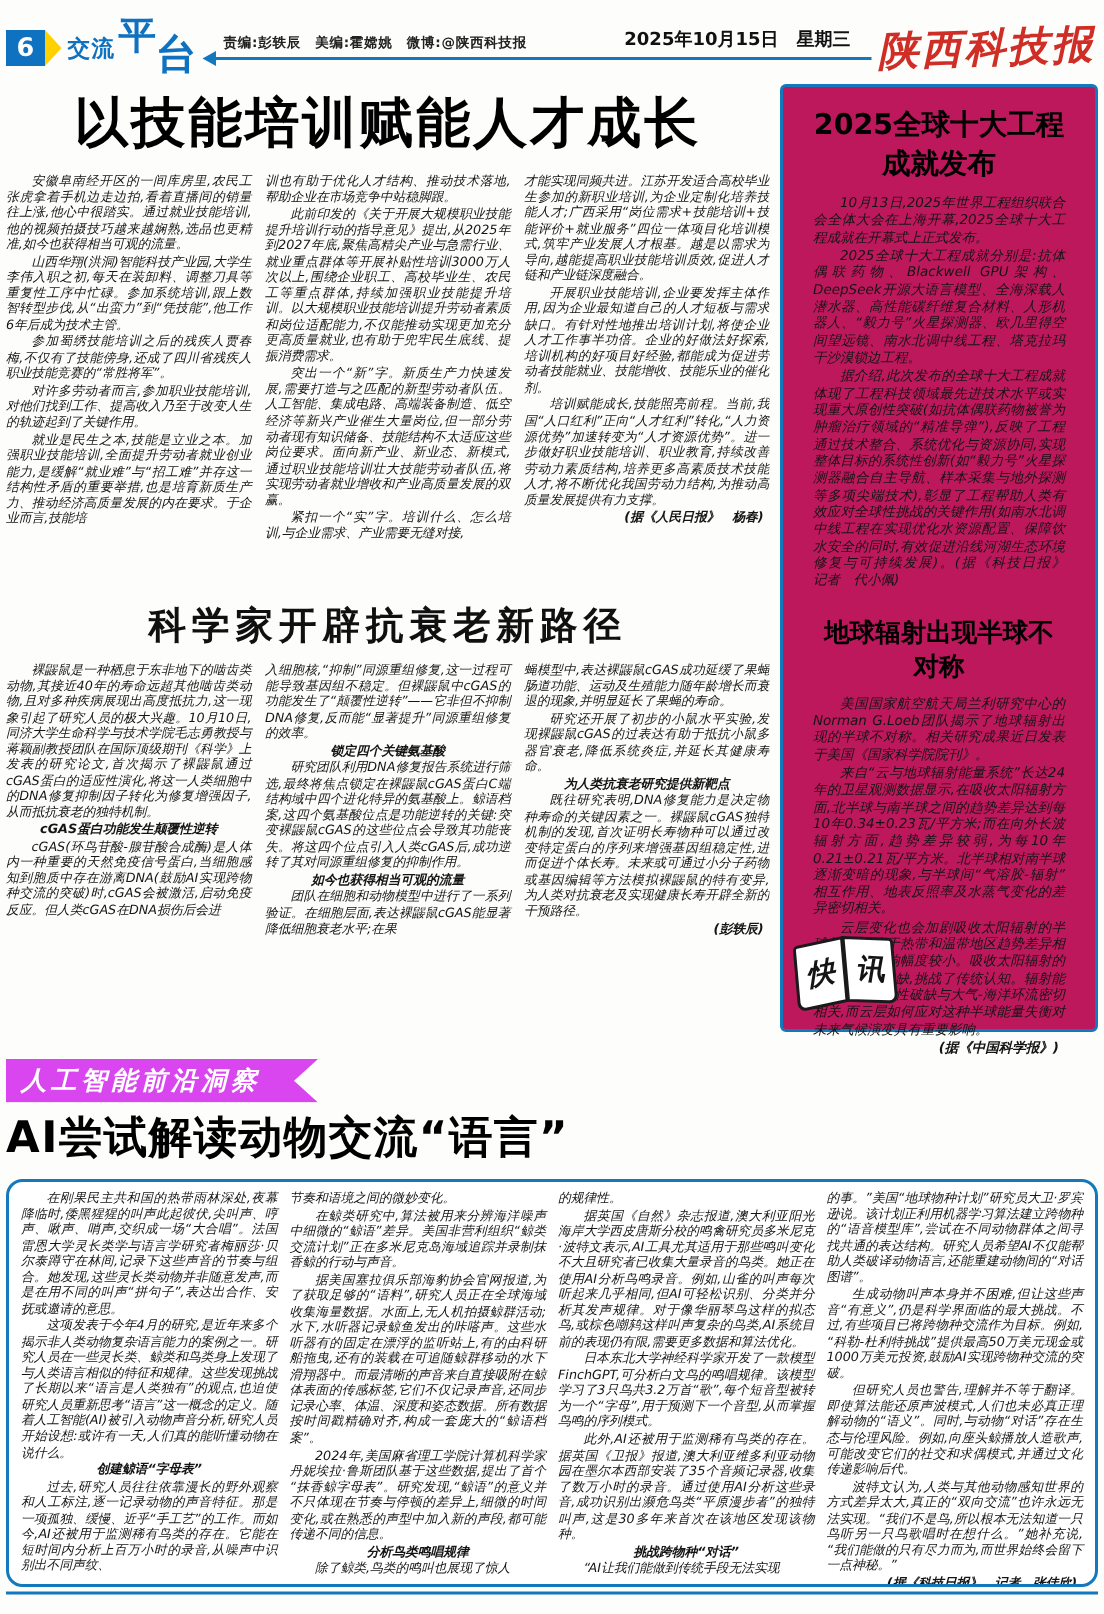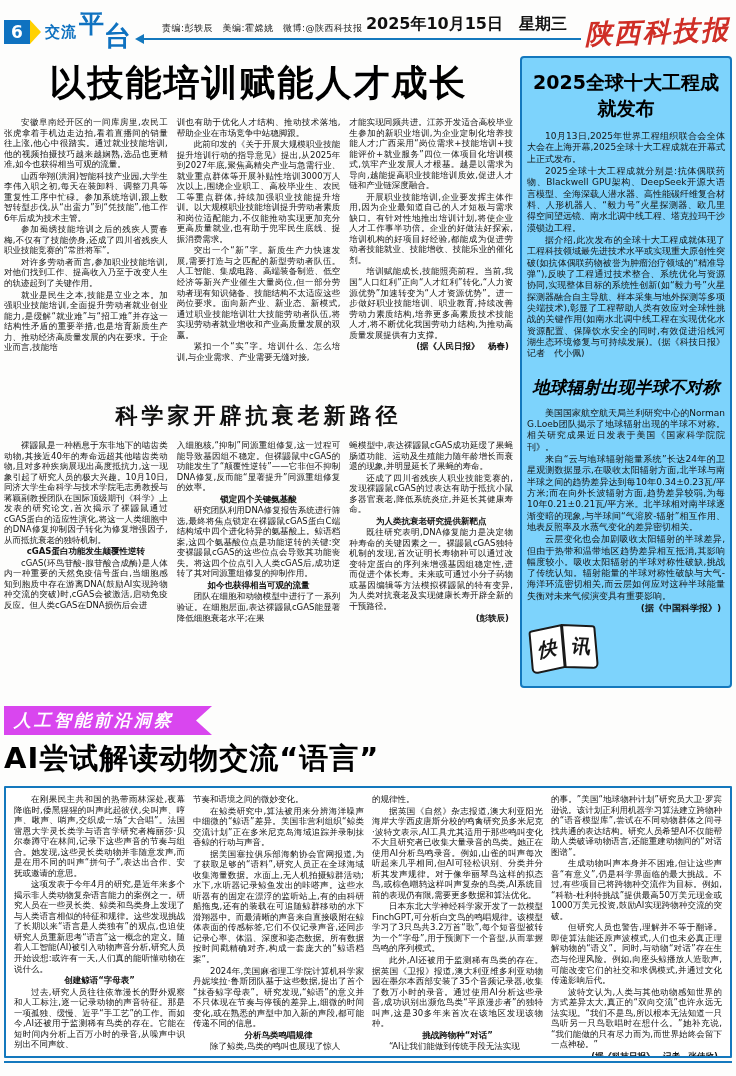--- a/index.html
+++ b/index.html
@@ -30,61 +30,61 @@
   .sec2b{color:#0f72c0;font-weight:bold;font-size:27px;position:relative;top:2px;margin-right:4px;}
   .rule{
     flex:1;position:relative;height:40px;
     border-bottom:2px solid #1478bd;margin:0 2px 12px 2px;
   }
   .rule:before{
     content:"";position:absolute;left:-2px;bottom:-6px;
     border-top:5px solid transparent;border-bottom:5px solid transparent;
     border-right:9px solid #1478bd;
   }
-  .editors{position:absolute;left:25px;bottom:3px;font-size:9px;color:#222;letter-spacing:.5px;}
-  .pdate{position:absolute;right:14px;bottom:3px;font-size:16px;font-weight:bold;color:#111;}
+  .editors{position:absolute;left:12px;bottom:3px;font-size:9px;color:#222;letter-spacing:.5px;font-weight:bold;}
+  .pdate{position:absolute;right:14px;bottom:3px;font-size:12px;font-weight:bold;color:#111;}
   .masthead{
     font-family:"DejaVu Serif","Liberation Serif",serif;
     font-style:italic;font-weight:bold;
     color:#cf2e26;font-size:27px;letter-spacing:2px;
     margin:0 2px 2px 2px;transform:rotate(-2deg);white-space:nowrap;
   }
   
   .top-region{display:flex;gap:7px;height:642px;}
-  .left-col{width:509px;display:flex;flex-direction:column;justify-content:center;}
+  .left-col{width:509px;display:flex;flex-direction:column;}
   
   .article-text{font-size:8.5px;line-height:1.24;text-align:justify;}
-  .para{margin:0 0 1px 0;}
+  .para{margin:0 0 1px 0;font-style:italic;}
   .t-p{text-indent:2em;}
   .t-cont{text-indent:0;}
   .t-h{font-weight:bold;text-indent:0;text-align:center;margin:1px 0;}
   .t-sig{text-align:right;text-indent:0;font-weight:bold;padding-right:4px;}
   .cols{display:flex;gap:9px;overflow:hidden;}
   .cols .colm{flex:1;min-width:0;}
   .skills{height:332px;}
   .skills-title{
     font-size:36px;font-weight:900;text-align:center;
     margin:2px 0 9px 0;letter-spacing:2px;color:#000;
   }
   .skills .cols{height:278px;}
   .aging{height:300px;margin-top:8px;}
   .aging-title{
-    font-size:22px;font-weight:800;text-align:center;
+    font-size:25px;font-weight:800;text-align:center;
     margin:4px 0 9px 0;letter-spacing:4px;color:#101010;
   }
   .aging .cols{height:252px;}
   
   .sidebar{
     width:212px;box-sizing:border-box;height:632px;
     border:2px solid #1478bd;border-radius:4px;
-    padding:6px 5px;position:relative;background:#7dd3fc;
+    padding:6px 20px;position:relative;background:#be185d;
   }
   .sidebar .article-text{font-size:9px;line-height:1.26;}
   .eng-title{font-size:19px;font-weight:800;text-align:center;margin:6px 0 9px 0;color:#000;}
-  .rad-title{font-size:17px;font-weight:800;text-align:center;margin:16px 0 9px 0;color:#000;font-style:italic;}
+  .rad-title{font-size:17px;font-weight:800;text-align:center;margin:16px 0 9px 0;color:#000;}
   .stamp{
     position:absolute;left:8px;bottom:16px;display:flex;
     transform:rotate(-5deg);
   }
   .stamp-page{
     width:30px;height:40px;background:#fff;border:2px solid #1a1a1a;
     display:flex;align-items:center;justify-content:center;
     font-size:19px;font-weight:bold;font-style:italic;
   }
   .stamp-page.pl{transform:skewY(-7deg);border-radius:3px 0 0 6px;}
@@ -101,21 +101,21 @@
     color:#fff;font-weight:bold;font-style:italic;
     font-size:17px;letter-spacing:3px;
     font-family:"DejaVu Serif","Liberation Serif",serif;
   }
   .ai-title{
     font-size:29px;font-weight:900;text-align:left;
     margin:0 0 7px 0;letter-spacing:1px;color:#000;
   }
   .ai-cols-box{
     box-sizing:border-box;
-    border:2px solid #1478bd;border-radius:1px;
+    border:2px solid #1478bd;border-radius:11px;
     padding:6px 8px;height:272px;
     display:flex;gap:8px;overflow:hidden;background:#fff;
   }
   .ai-cols-box .colm{flex:1;min-width:0;}
   .bottom-rule{border-top:2px solid #1478bd;margin-top:3px;}
 </style>
 </head>
 <body>
 
 <div class="page">
@@ -172,21 +172,21 @@
             </div>
           <div class="colm">
               <div class="para t-cont">入细胞核,“抑制”同源重组修复,这一过程可能导致基因组不稳定。但裸鼹鼠中cGAS的功能发生了“颠覆性逆转”——它非但不抑制DNA修复,反而能“显著提升”同源重组修复的效率。</div>
               <div class="para t-h">锁定四个关键氨基酸</div>
               <div class="para t-p">研究团队利用DNA修复报告系统进行筛选,最终将焦点锁定在裸鼹鼠cGAS蛋白C端结构域中四个进化特异的氨基酸上。鲸语档案,这四个氨基酸位点是功能逆转的关键:突变裸鼹鼠cGAS的这些位点会导致其功能丧失。将这四个位点引入人类cGAS后,成功逆转了其对同源重组修复的抑制作用。</div>
               <div class="para t-h">如今也获得相当可观的流量</div>
               <div class="para t-p">团队在细胞和动物模型中进行了一系列验证。在细胞层面,表达裸鼹鼠cGAS能显著降低细胞衰老水平;在果</div>
             </div>
           <div class="colm">
               <div class="para t-cont">蝇模型中,表达裸鼹鼠cGAS成功延缓了果蝇肠道功能、运动及生殖能力随年龄增长而衰退的现象,并明显延长了果蝇的寿命。</div>
-              <div class="para t-p">还成了四川省残疾人职业技能竞赛的,发现裸鼹鼠cGAS的过表达有助于抵抗小鼠多器官衰老,降低系统炎症,并延长其健康寿命。</div>
+              <div class="para t-p">研究还开展了初步的小鼠水平实验,发现裸鼹鼠cGAS的过表达有助于抵抗小鼠多器官衰老,降低系统炎症,并延长其健康寿命。</div>
               <div class="para t-h">为人类抗衰老研究提供新靶点</div>
               <div class="para t-p">既往研究表明,DNA修复能力是决定物种寿命的关键因素之一。裸鼹鼠cGAS独特机制的发现,首次证明长寿物种可以通过改变特定蛋白的序列来增强基因组稳定性,进而促进个体长寿。未来或可通过小分子药物或基因编辑等方法模拟裸鼹鼠的特有变异,为人类对抗衰老及实现健康长寿开辟全新的干预路径。</div>
               <div class="para t-sig">(彭轶辰)</div>
             </div>
         </div>
       </section>
     </div>
 
     <aside class="sidebar">
       <h2 class="eng-title">2025全球十大工程成就发布</h2>

